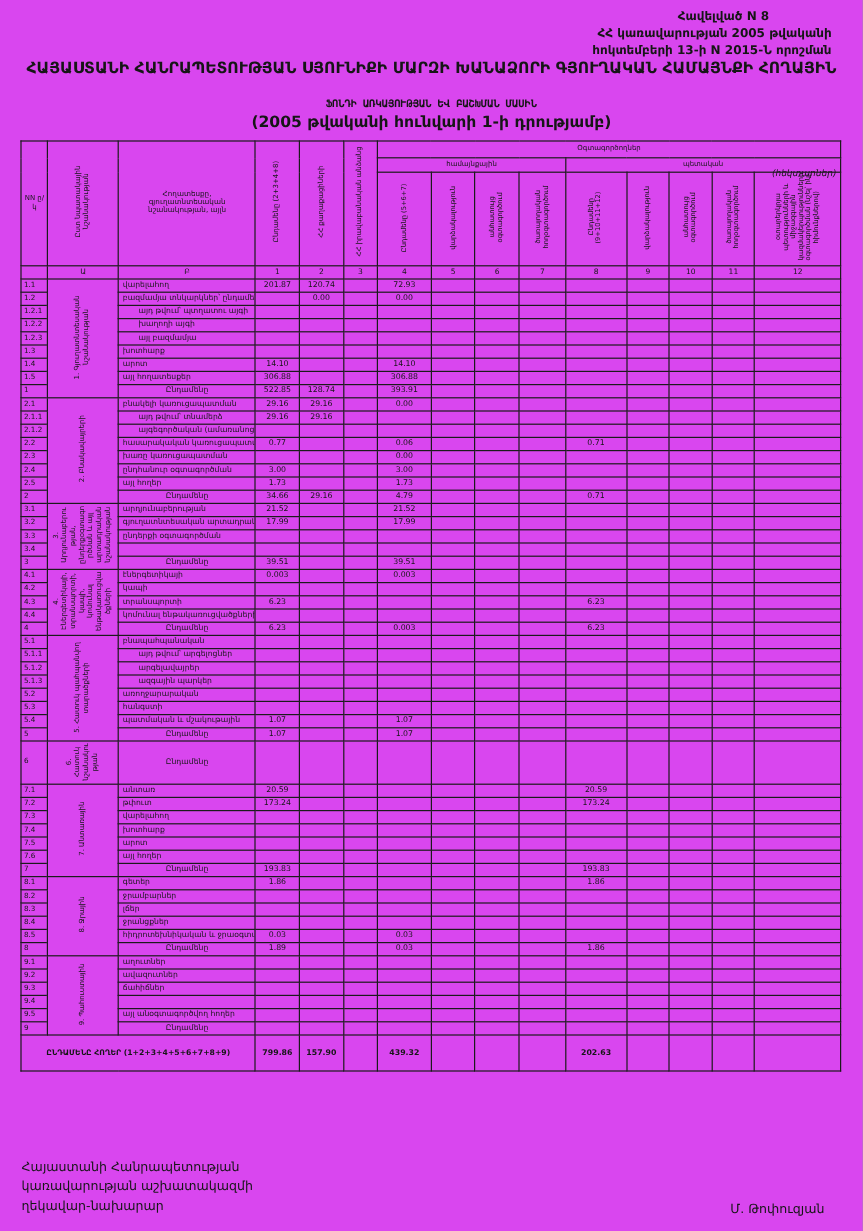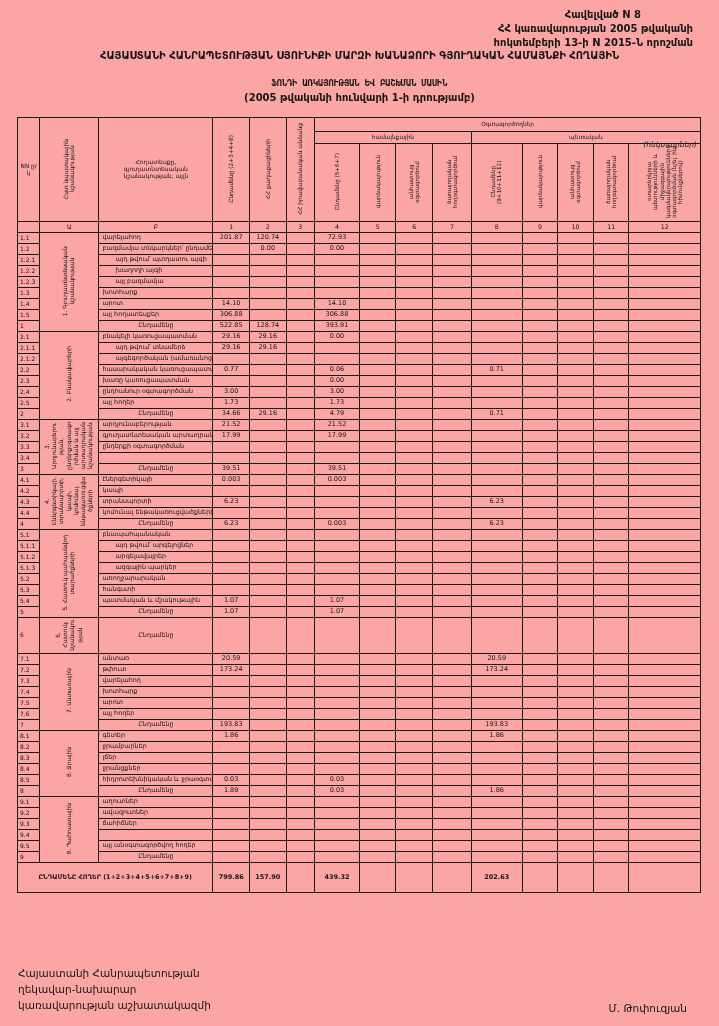--- a/index.html
+++ b/index.html
@@ -1,30 +1,30 @@
 <!DOCTYPE html>
 <html><head>
 <meta charset="utf-8">
 <style>
   * { margin:0; padding:0; box-sizing:border-box; }
   html,body { background:#9a9a9a; }
   body { font-family:"DejaVu Sans", sans-serif; }
   .page {
     position:relative; width:719px; height:1026px; margin:0 auto;
-    background:#fca5a5; color:#161616; overflow:hidden;
+    background:#d946ef; color:#161616; overflow:hidden;
   }
   
   .appendix { position:absolute; top:8px; right:26px; text-align:right; font-weight:bold; font-size:10px; line-height:1.4; }
   .appendix .l1 { padding-right:52px; }
   
   .titles { position:absolute; top:50px; left:0; width:100%; text-align:center; font-weight:bold; }
   .t1 { font-size:11px; letter-spacing:5px; margin-bottom:5px; }
-  .t2 { font-size:10px; }
+  .t2 { font-size:13px; }
   .t3 { font-size:8.6px; margin-top:17px;font-family:Liberation Mono, monospace; }
-  .t4 { font-size:10px; margin-top:3px; }
+  .t4 { font-size:13px; margin-top:3px; }
   .units { position:absolute; top:108px; right:22px; font-style:italic; font-size:7.5px;margin-top:32px; }
   
   .tablewrap { position:absolute; top:117px; left:17px; }
   table { border-collapse:collapse; table-layout:fixed; width:684px; }
   th,td { border:1px solid #1b1b1b; font-size:6.5px; line-height:1.12; padding:0 1px;
           text-align:center; vertical-align:middle; overflow:hidden; word-wrap:break-word; }
   thead th { font-weight:normal; font-size:5.8px; }
   th.grp1 { height:14px; }
   th.grp2 { height:12px; }
   tr.rotrow th { height:78px; vertical-align:middle; }
@@ -1034,18 +1034,18 @@
             <td class="val"></td>
             <td class="val"></td>
             <td class="val"></td>
           </tr>
         </tbody>
     </table>
   </div>
 
   <div class="footer-left">
     <div>Հայաստանի Հանրապետության</div>
+    <div>կառավարության աշխատակազմի</div>
     <div>ղեկավար-նախարար</div>
-    <div>կառավարության աշխատակազմի</div>
   </div>
   <div class="footer-sign">Մ. Թոփուզյան</div>
 
 </div>
 
 </body></html>

